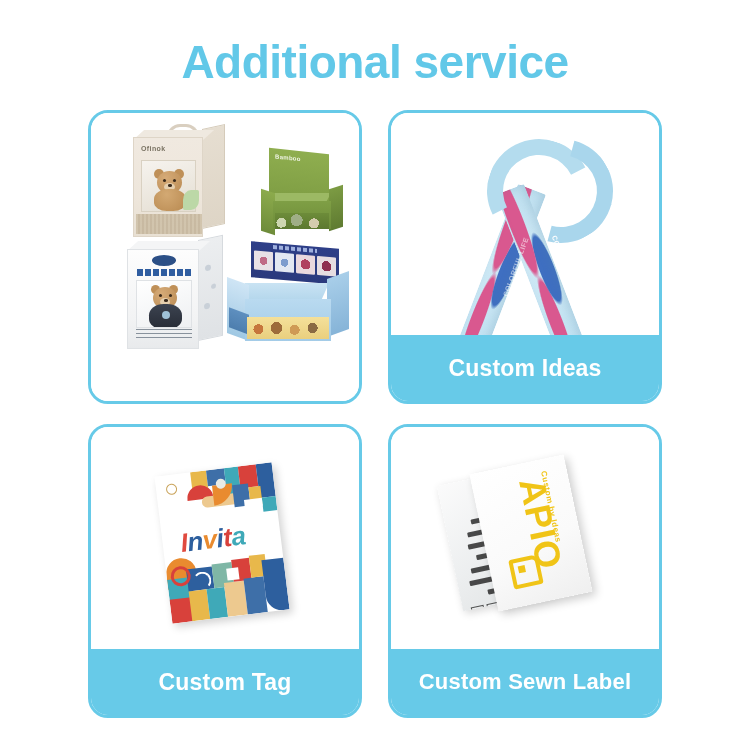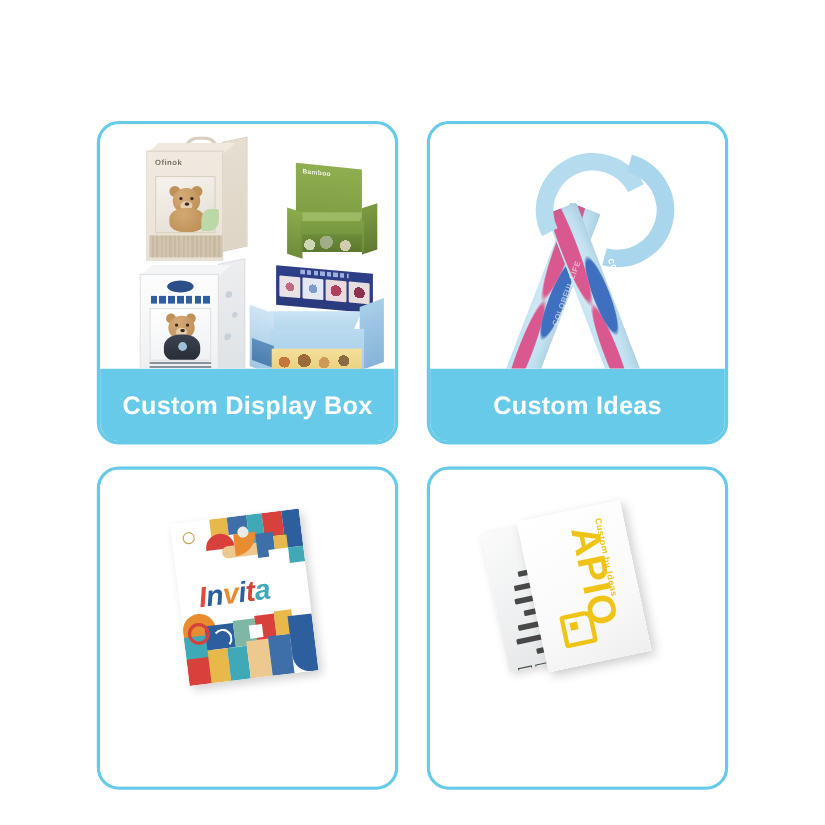--- a/index.html
+++ b/index.html
@@ -487,20 +487,21 @@
   .apio-mark:after {
     content:""; position:absolute; left:4px; top:4px;
     width: 7px; height: 7px; background:#f0c417;
   }
 </style>
 </head>
 <body>
 
 <div class="page">
 
+  <div class="page-title">Additional service</div>
 
   <div class="card-grid">
 
     <div class="card">
       <div class="card-media">
         <div class="stage">
 
           <div class="box-beige">
             <div class="bb-hang"></div>
             <div class="bb-side"></div>
@@ -575,21 +576,20 @@
             <div class="bd-inside"></div>
             <div class="bd-left"></div>
             <div class="bd-right"></div>
             <div class="bd-front"></div>
             <div class="bd-sideband"></div>
             <div class="bd-yellow"></div>
           </div>
 
         </div>
       </div>
-      <div class="card-footer">Custom Display Box</div>
     </div>
 
     <div class="card">
       <div class="card-media">
         <div class="ribbon-wrap">
           <div class="rb-tail rb-tailL"></div>
           <div class="rb-tail rb-tailR"></div>
           <div class="rb-loopL"></div>
           <div class="rb-loopR"></div>
           <div class="rb-text rb-text-r">COLORFUL LIFE</div>
@@ -633,20 +633,21 @@
             <div class="tg" style="left:4px;top:92px;width:14px;height:14px;border:3px solid #d8413b;border-radius:50%;"></div>
             <div class="tg" style="left:26px;top:100px;width:14px;height:14px;border:2px solid #ffffff;border-radius:50%;border-left-color:transparent;border-bottom-color:transparent;"></div>
             <div class="tg" style="left:60px;top:100px;width:12px;height:12px;background:#ffffff;"></div>
           </div>
           <div class="tag-title">
             <span class="l1">I</span><span class="l2">n</span><span class="l3">v</span><span class="l4">i</span><span class="l5">t</span><span class="l6">a</span>
           </div>
           <div class="tag-hole"></div>
         </div>
       </div>
+      <div class="card-footer">Custom Tag</div>
     </div>
 
     <div class="card">
       <div class="card-media">
 
         <div class="lbl-back">
           <div class="care-line" style="left:26px;top:40px;width:30px;"></div>
           <div class="care-line" style="left:20px;top:52px;width:40px;"></div>
           <div class="care-line" style="left:18px;top:64px;width:42px;"></div>
           <div class="care-line" style="left:24px;top:76px;width:34px;"></div>
@@ -658,16 +659,17 @@
           <div class="care-sym" style="left:40px;top:126px;"></div>
         </div>
 
         <div class="lbl-front">
           <div class="apio-logo">APIO</div>
           <div class="apio-tag">Custom by Ideas</div>
           <div class="apio-mark"></div>
         </div>
 
       </div>
+      <div class="card-footer smaller">Custom Sewn Label</div>
     </div>
 
   </div>
 </div>
 
 </body></html>

